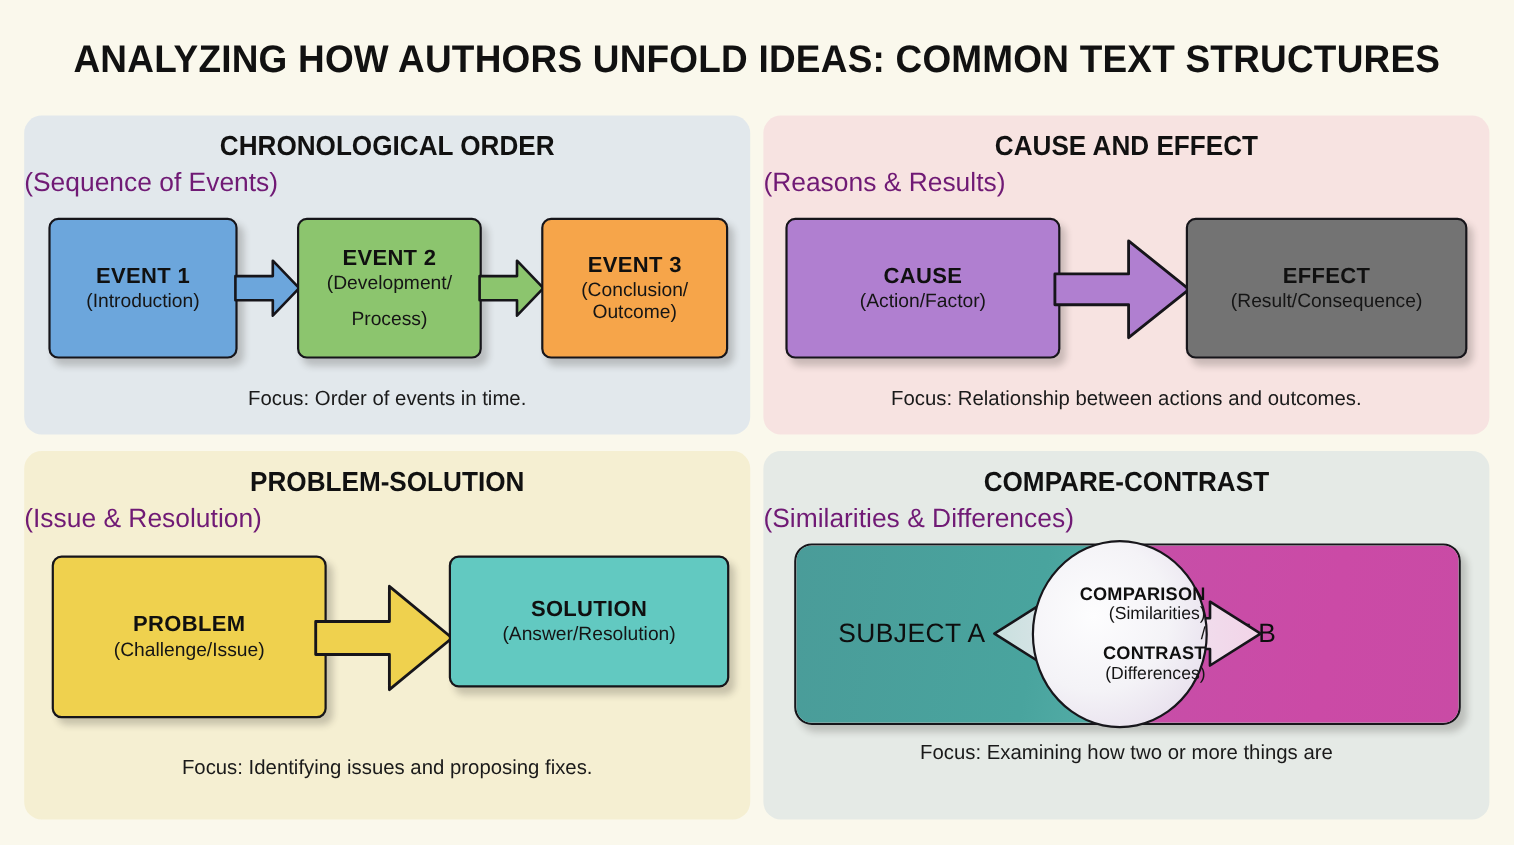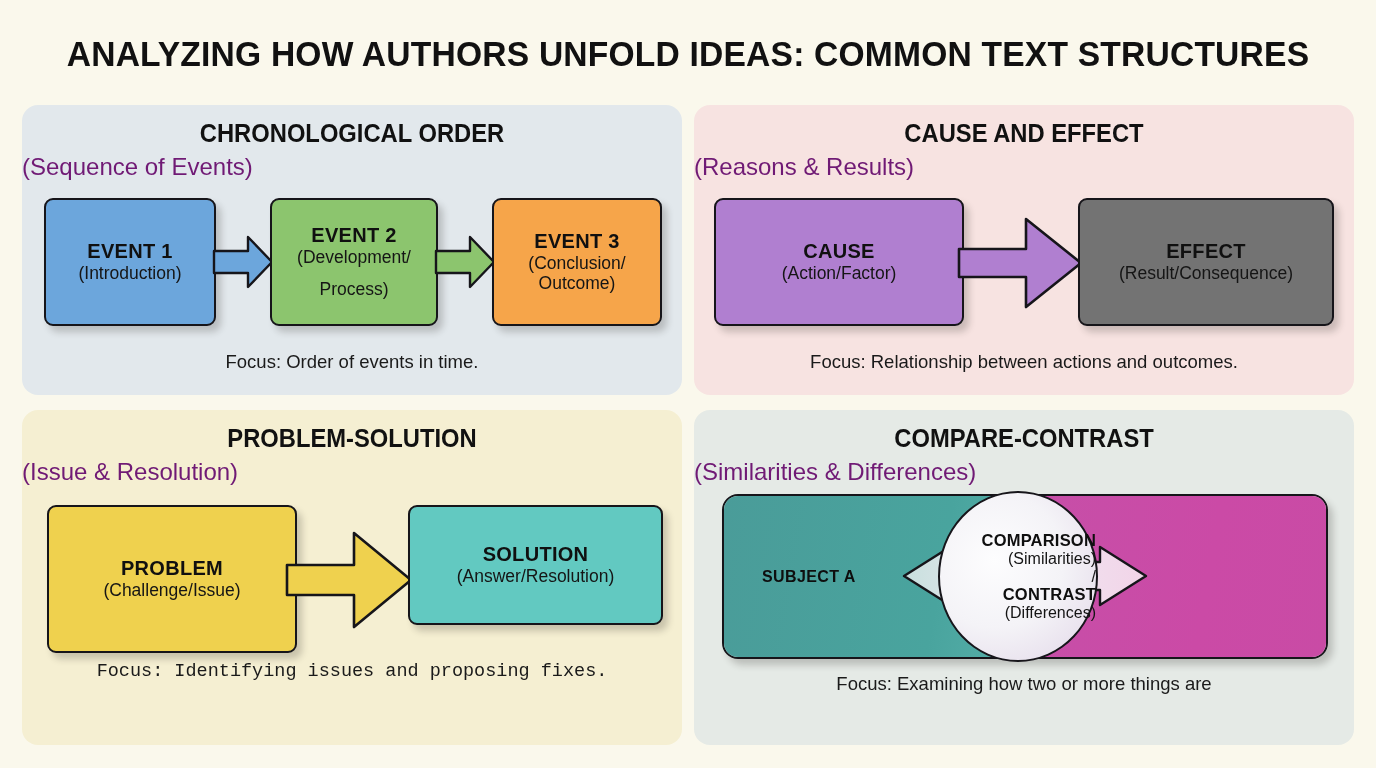--- a/index.html
+++ b/index.html
@@ -135,21 +135,21 @@
   #cause-box { left: 20px; top: 93px; width: 250px; height: 128px; background: #b07fd0; }
   #effect-box { left: 384px; top: 93px; width: 256px; height: 128px; background: #737373; }
   #cause-arrow { left: 262px; top: 108px; }
   #panel-cause .panel-focus { top: 245px; }
 
   
   #panel-problem { background: #f5efd2; }
   #problem-box { left: 25px; top: 95px; width: 250px; height: 148px; background: #efd14e; }
   #solution-box { left: 386px; top: 95px; width: 255px; height: 120px; background: #62c9c1; }
   #problem-arrow { left: 262px; top: 117px; }
-  #panel-problem .panel-focus { top: 250px; font-family: Liberation Mono, monospace; }
+  #panel-problem .panel-focus { top: 276px; }
 
   
   #panel-compare { background: #e5eae6; }
   #compare-stage {
     position: absolute;
     left: 28px;
     top: 84px;
     width: 606px;
     height: 165px;
   }
@@ -158,21 +158,21 @@
     inset: 0;
     border: 2.5px solid #16151a;
     border-radius: 16px;
     overflow: hidden;
     box-shadow: 5px 6px 7px rgba(40,35,30,0.22);
     display: flex;
   }
   .band-half { height: 100%; display: flex; align-items: center; }
   #band-left  { width: 50%; background: linear-gradient(100deg,#4a9c99 0%, #49a49e 70%, #57b0aa 100%); justify-content: flex-start; padding-left: 38px; }
   #band-right { width: 50%; background: linear-gradient(100deg,#c64fa8 0%, #cb4aa6 60%, #c94ba5 100%); padding-right: 46px; }
-  .band-label { font-size: 16px; font-weight: bold; color: #0e0e0e; letter-spacing: 0.4px; }
+  .band-label { font-size: 24px; font-weight: normal; color: #0e0e0e; letter-spacing: 0.4px; }
 
   #compare-arrows { position: absolute; left: 0; top: 0; }
 
   #venn-ellipse {
     position: absolute;
     left: 216px;
     top: -3px;
     width: 160px;
     height: 171px;
     border: 2.5px solid #17161b;

